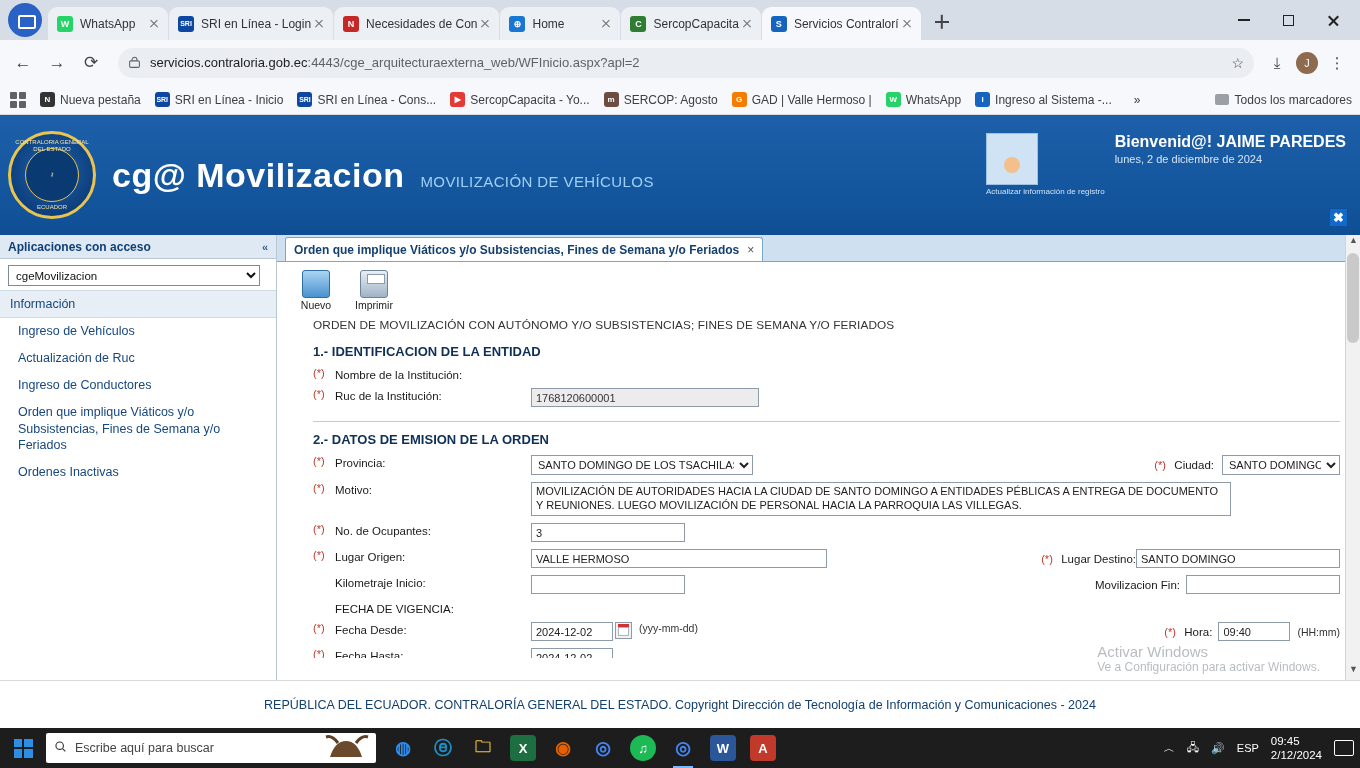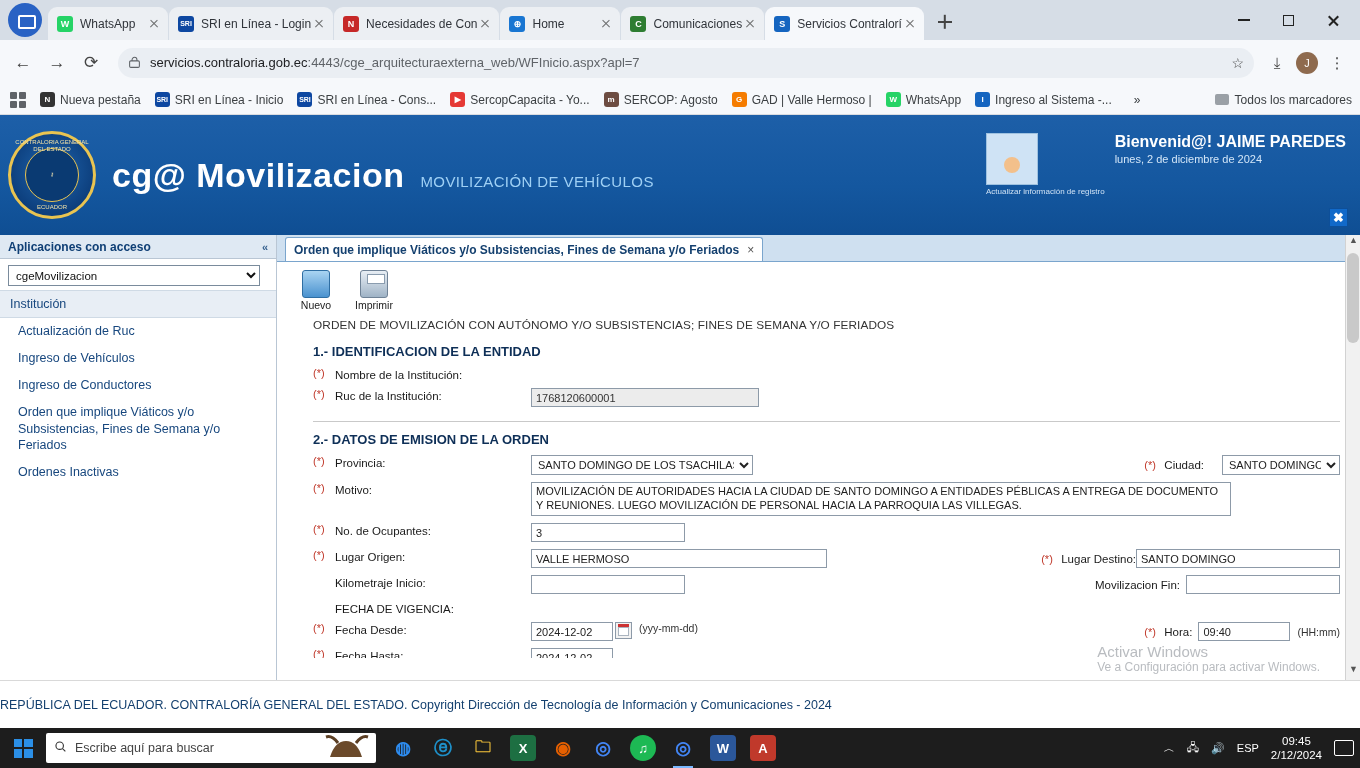--- a/index.html
+++ b/index.html
@@ -176,40 +176,40 @@
   .watermark .l2 { font-size: 12px; }
 
   .vscroll { position: absolute; right: 0; top: 0; width: 15px; bottom: 0; background: #f1f1f1; border-left: 1px solid #d2d2d2;}
   .vscroll .thumb { position: absolute; top: 18px; left: 1px; width: 12px; height: 90px; background: #c9c9c9; border-radius: 6px; }
   .vscroll .arrow { position: absolute; left: 0; width: 15px; height: 16px; color: #555; font-size: 9px; text-align: center; }
   .vscroll .up { top: 0; }
   .vscroll .down { bottom: 0; }
 
   .footer {
     height: 48px; background: #fff; border-top: 1px solid #d9d9d9;
-    display: flex; align-items: center; 
+    display: flex; align-items: center; justify-content: center;
     font-size: 12.5px; color: #14406f;
   }
 
   
   .taskbar { height: 40px; background: #1d1d1d; display: flex; align-items: center; position: relative; }
   .start { width: 46px; display: flex; align-items: center; justify-content: center; }
   .start .win { width: 19px; height: 19px; display: grid; grid-template-columns: 1fr 1fr; grid-gap: 2px; }
   .start .win i { background: #2b8fe6; }
   .search {
     width: 330px; height: 30px; background: #fff; border-radius: 2px; display: flex; align-items: center;
     padding: 0 8px; font-size: 12.5px; color: #444; margin-right: 8px; position: relative; overflow: hidden;
   }
   .search .sicon { margin-right: 8px; color: #333; }
   .moose { position: absolute; right: 0; top: -6px; width: 60px; height: 40px; }
   .tb-icons { display: flex; align-items: center; gap: 14px; margin-left: 6px; }
   .tbi { width: 26px; height: 26px; border-radius: 4px; display: flex; align-items: center; justify-content: center; color: #fff; font-size: 13px; font-weight: bold; position: relative;}
   .tbi.active:after { content: ""; position: absolute; bottom: -7px; left: 3px; right: 3px; height: 2px; background: #7ab8ff; }
   .tray { margin-left: auto; display: flex; align-items: center; color: #fff; font-size: 11px; padding-right: 6px; gap: 12px; }
-  .clock { text-align: center; line-height: 1.25; font-size: 11.5px; }
+  .clock { line-height: 1.25; font-size: 11.5px; }
   .notif { width: 20px; height: 16px; border: 1.5px solid #fff; border-radius: 2px; }
 </style>
 </head>
 <body>
 
 <div class="browser">
 
   <div class="tabstrip">
     <div class="tab-circle"></div>
 
@@ -228,21 +228,21 @@
       <span class="tlabel">Necesidades de Con</span>
       <span class="tclose"></span>
     </div>
     <div class="tab">
       <span class="favicon" style="background:#1976d2">⊕</span>
       <span class="tlabel">Home</span>
       <span class="tclose"></span>
     </div>
     <div class="tab">
       <span class="favicon" style="background:#2e7d32">C</span>
-      <span class="tlabel">Comunicaciones</span>
+      <span class="tlabel">SercopCapacita</span>
       <span class="tclose"></span>
     </div>
     <div class="tab active">
       <span class="favicon" style="background:#1565c0">S</span>
       <span class="tlabel">Servicios Contralorí</span>
       <span class="tclose"></span>
     </div>
 
     <div class="newtab"></div>
 
@@ -263,21 +263,21 @@
     <div class="navbtn">←</div>
     <div class="navbtn">→</div>
     <div class="navbtn">⟳</div>
     <div class="omnibox">
       <span class="lockicon">
         <svg width="13" height="13" viewBox="0 0 16 16">
             <rect x="2" y="6" width="12" height="8" rx="1.5" fill="none" stroke="#5f6368" stroke-width="1.3"></rect>
             <path d="M5 6V4.6a3 3 0 0 1 6 0V6" fill="none" stroke="#5f6368" stroke-width="1.3"></path>
           </svg>
       </span>
-      <span class="url"><span>servicios.contraloria.gob.ec</span><span class="dim">:4443/cge_arquitecturaexterna_web/WFInicio.aspx?apl=7</span></span>
+      <span class="url"><span>servicios.contraloria.gob.ec</span><span class="dim">:4443/cge_arquitecturaexterna_web/WFInicio.aspx?apl=2</span></span>
       <span class="star">☆</span>
     </div>
     <div class="tb-right">
       <div class="icn">⤓</div>
       <div class="icn">
           <span class="avatar-btn">J</span>
         </div>
       <div class="icn">⋮</div>
     </div>
   </div>
@@ -360,23 +360,23 @@
       <div class="sidebar">
         <div class="side-title">
           <span>Aplicaciones con acceso</span>
           <span class="chev">«</span>
         </div>
         <div class="side-select-wrap">
           <select class="side-select">
             <option>cgeMovilizacion</option>
           </select>
         </div>
-        <div class="side-group">Institución</div>
+        <div class="side-group">Información</div>
+        <div class="side-link">Ingreso de Vehículos</div>
         <div class="side-link">Actualización de Ruc</div>
-        <div class="side-link">Ingreso de Vehículos</div>
         <div class="side-link">Ingreso de Conductores</div>
         <div class="side-link">Orden que implique Viáticos y/o Subsistencias, Fines de Semana y/o Feriados</div>
         <div class="side-link">Ordenes Inactivas</div>
       </div>
 
       <div class="content">
         <div class="tabbar">
           <div class="ctab">
             <span>Orden que implique Viáticos y/o Subsistencias, Fines de Semana y/o Feriados</span>
             <span class="x">×</span>
@@ -415,21 +415,21 @@
           <div class="sect">2.- DATOS DE EMISION DE LA ORDEN</div>
 
           <div class="row">
             <span class="req">(*)</span>
             <span class="lbl">Provincia:</span>
             <select class="sel" style="width:222px">
               <option>SANTO DOMINGO DE LOS TSACHILAS</option>
             </select>
             <span class="rightpair">
               <span class="req">(*)</span>
-              <span class="lbl narrow" style="padding-top:0;margin-right:18px">Ciudad:</span>
+              <span class="lbl narrow" style="padding-top:0;margin-right:8px">Ciudad:</span>
               <select class="sel" style="width:118px">
                 <option>SANTO DOMINGO</option>
               </select>
             </span>
           </div>
 
           <div class="row">
             <span class="req">(*)</span>
             <span class="lbl">Motivo:</span>
             <textarea class="txt" style="width: 700px;">MOVILIZACIÓN DE AUTORIDADES HACIA LA CIUDAD DE SANTO DOMINGO A ENTIDADES PÉBLICAS A ENTREGA DE DOCUMENTO Y REUNIONES. LUEGO MOVILIZACIÓN DE PERSONAL HACIA LA PARROQUIA LAS VILLEGAS.</textarea>
@@ -469,21 +469,21 @@
 
           <div class="row">
             <span class="req">(*)</span>
             <span class="lbl">Fecha Desde:</span>
             <input class="txt" style="width: 82px;" value="2024-12-02">
             <span class="datebtn"></span>
             <span class="hint">(yyy-mm-dd)</span>
             <span class="rightpair">
               <span class="req">(*)</span>
               <span class="lbl narrow" style="padding-top:0;margin-right:6px">Hora:</span>
-              <input class="txt" style="width: 92px;" value="09:40">
+              <input class="txt" style="width: 72px;" value="09:40">
               <span class="hint">(HH:mm)</span>
             </span>
           </div>
 
           <div class="row clip" style="height:10px;overflow:hidden">
             <span class="req">(*)</span>
             <span class="lbl">Fecha Hasta:</span>
             <input class="txt" style="width: 82px;" value="2024-12-02">
           </div>
         </div>

